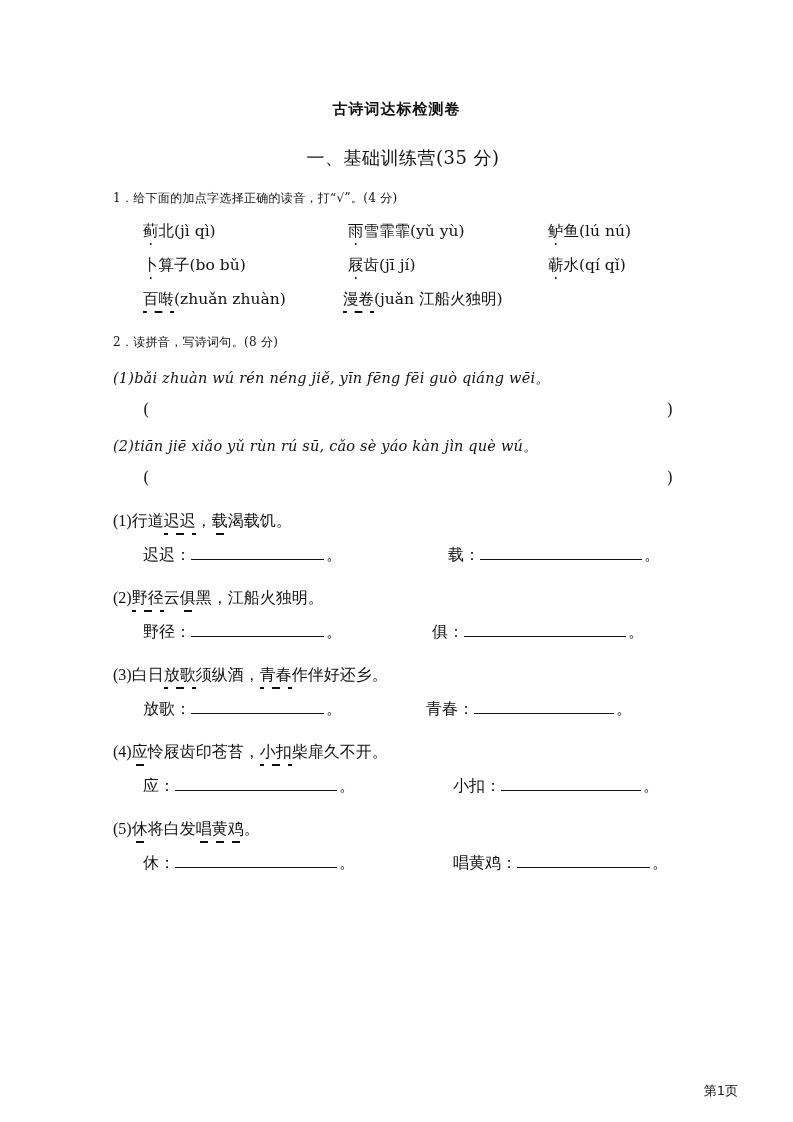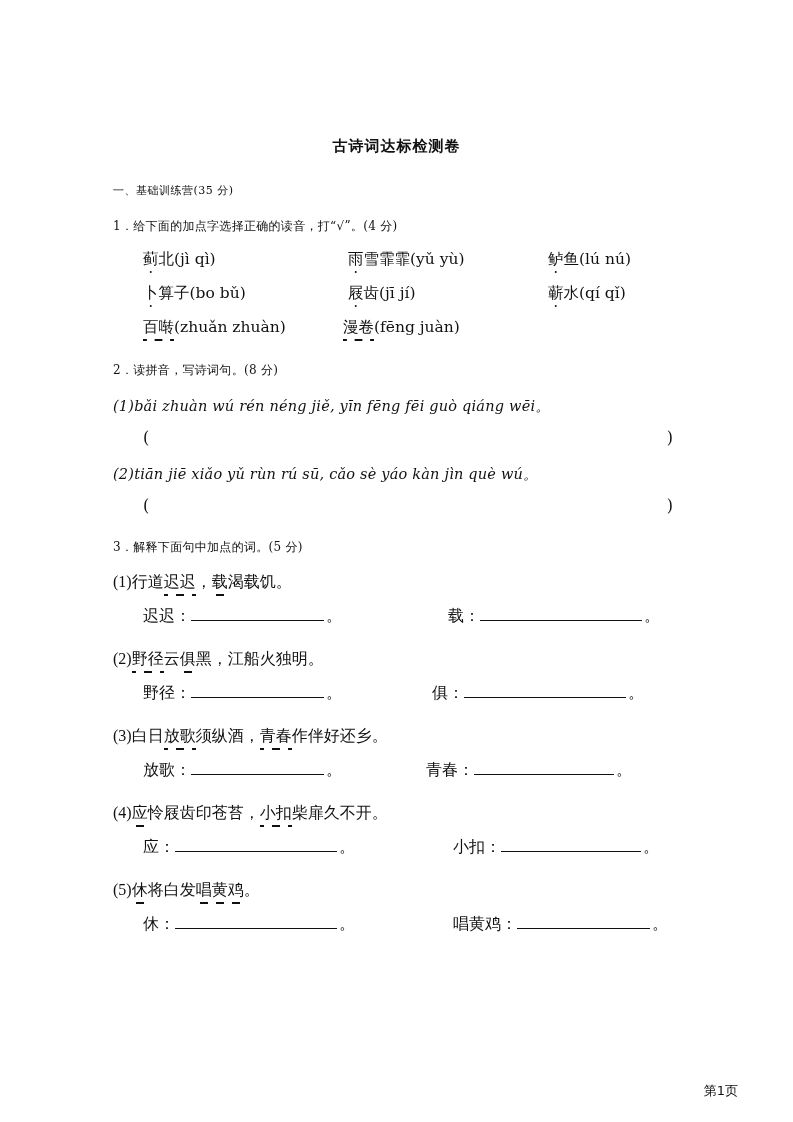--- a/index.html
+++ b/index.html
@@ -12,43 +12,43 @@
     height: 1122px;
     position: relative;
     font-family: "DejaVu Serif", "Liberation Serif", serif;
     color: #111111;
     overflow: hidden;
   }
   .page {
     position: absolute;
     inset: 0;
     padding: 8px;
-    margin-top: 37px;
   }
   .doc-title {
     position: absolute;
     top: 100px;
     left: 0;
     right: 0;
     text-align: center;
     font-size: 15px;
     font-weight: bold;
     letter-spacing: 1px;
     font-family: "DejaVu Sans", "Liberation Sans", sans-serif;
   }
   .body-area {
     position: absolute;
     top: 146px;
     left: 113px;
     width: 580px;
   }
   .sec-head {
-    font-size: 11px;
+    font-size: 18px;
     margin: 0 0 20px 0;
     letter-spacing: 0.5px;
+    text-align: center;
   }
   .q-head {
     font-size: 12px;
     margin: 0 0 14px 0;
     letter-spacing: 0.3px;
   }
   .row-items {
     display: flex;
     font-size: 15.5px;
     margin-bottom: 13px;
@@ -162,38 +162,37 @@
     </div>
 
     <div class="row-items">
       <div class="cell" style="width:205px"><span class="dotted">卜</span><span>算子</span><span>(bo  bǔ)</span></div>
       <div class="cell" style="width:200px"><span class="dotted">屐</span><span>齿</span><span>(jī  jí)</span></div>
       <div class="cell"><span class="dotted">蕲</span><span>水</span><span>(qí  qǐ)</span></div>
     </div>
 
     <div class="row-items" style="margin-bottom:24px">
       <div class="cell" style="width:200px"><span class="dotted2">百啭</span><span></span><span>(zhuǎn  zhuàn)</span></div>
-      <div class="cell"><span class="dotted2">漫卷</span><span></span><span>(fēng  juàn)</span></div>
+      <div class="cell"><span class="dotted2">漫卷</span><span></span><span>(juǎn  江船火独明)</span></div>
     </div>
 
     <div class="q-head" style="margin-bottom:18px">2．读拼音，写诗词句。(8 分)</div>
 
     <div class="pinyin-line"><span>(1)</span><span>bǎi  zhuàn  wú  rén  néng  jiě, yīn  fēng  fēi  guò  qiáng  wēi。</span></div>
     <div class="answer-paren">
       <span>(</span>
       <span>)</span>
     </div>
 
     <div class="pinyin-line"><span>(2)</span><span>tiān  jiē  xiǎo  yǔ  rùn  rú  sū, cǎo  sè  yáo  kàn  jìn  què  wú。</span></div>
     <div class="answer-paren" style="margin-bottom:24px">
       <span>(</span>
       <span>)</span>
     </div>
 
-    <div class="q-head" style="margin-bottom:16px">3．解释下面句中加点的词。(5 分)</div>
 
     <div class="q3-line"><span>(1)</span><span>行道</span><span class="dotted2">迟迟</span><span>，</span><span class="dotted2">载</span><span>渴载饥。</span></div>
     <div class="fill-row" style="margin-bottom:22px">
       <span class="fill-item">
           <span>迟迟：</span>
           <span class="blank b-short"></span>
           <span class="period">。</span>
         </span>
       <span class="gap-a"></span>
       <span class="fill-item">

